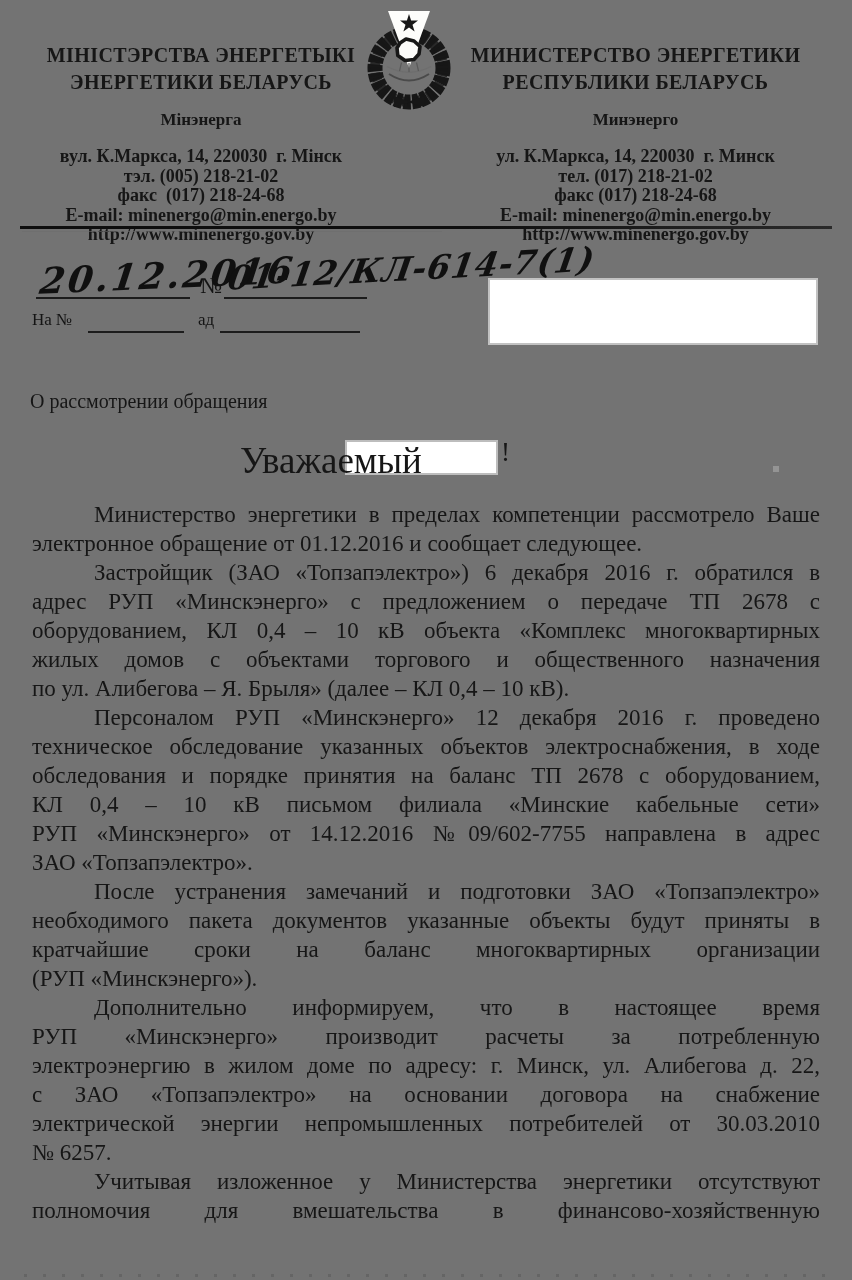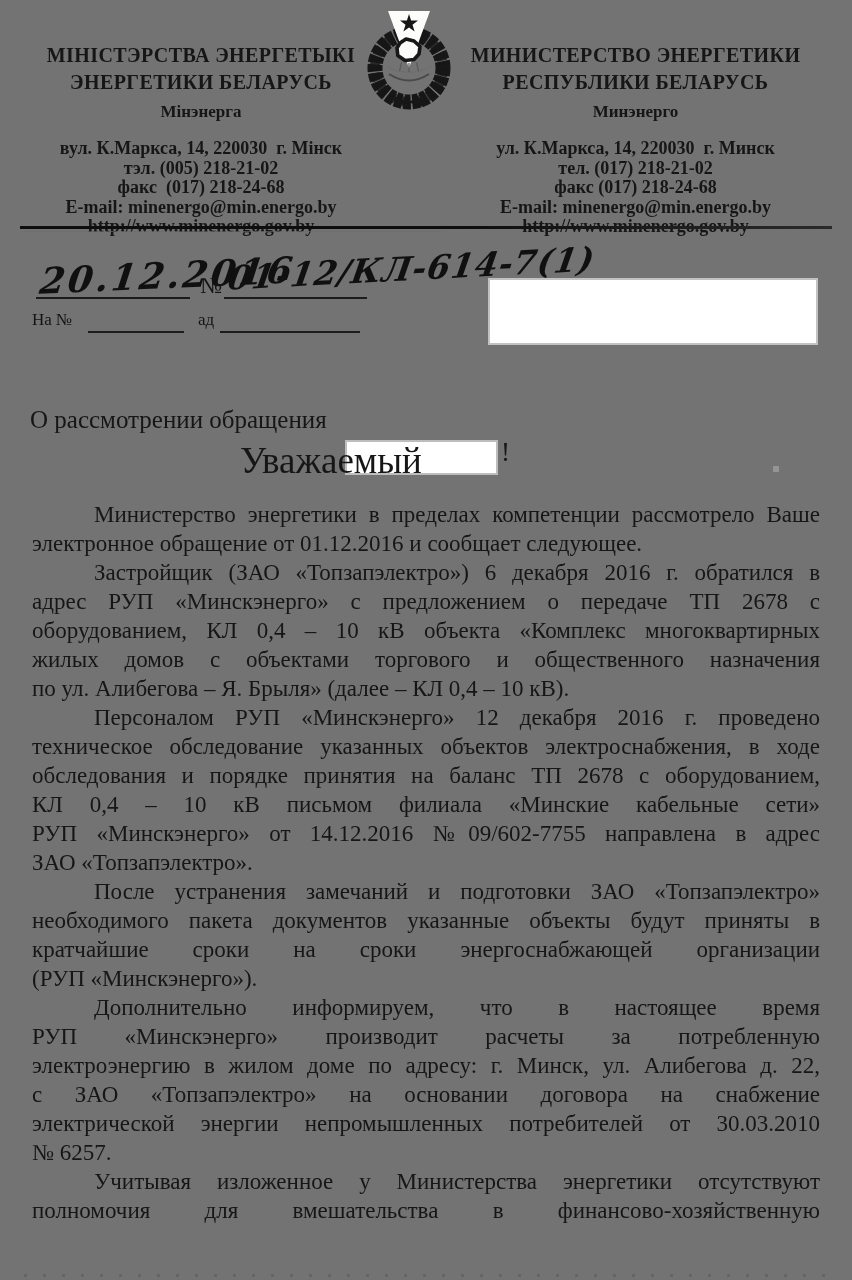--- a/index.html
+++ b/index.html
@@ -12,21 +12,21 @@
     font-family: "Liberation Serif", serif;
     color: #161616;
     overflow: hidden;
   }
 
   
   .lh-col { position: absolute; top: 42px; text-align: center; font-weight: 700; }
   .lh-left  { left: 36px;  width: 330px; }
   .lh-right { left: 468px; width: 335px; }
   .org-name { font-size: 20px; line-height: 27px; letter-spacing: .4px; }
-  .short-name { font-size: 17px; line-height: 22px; margin-top: 5px; }
+  .short-name { font-size: 17px; line-height: 22px; margin-top: 13px; }
   .contact { font-size: 18px; line-height: 19.5px; margin-top: 16px; }
   .contact div { white-space: pre; }
 
   .emblem { position: absolute; left: 359px; top: 11px; width: 100px; height: 104px; }
 
   .lh-divider {
     position: absolute; left: 20px; top: 226px; width: 812px; height: 3px;
     background: linear-gradient(90deg, #0e0e0e 0 55%, #2a2a2a 100%);
   }
   .lh-divider-2 {
@@ -51,21 +51,21 @@
   .u1 { left: 36px;  top: 297px; width: 154px; }
   .u2 { left: 224px; top: 297px; width: 143px; }
   .u3 { left: 88px;  top: 331px; width: 96px; }
   .u4 { left: 220px; top: 331px; width: 140px; }
 
   .redact-box { position: absolute; background: #ffffff; border: 2px solid #c2c2c2; }
   .box-stamp { left: 488px; top: 278px; width: 330px; height: 67px; }
   .box-name  { left: 345px; top: 440px; width: 153px; height: 35px; border-color: #bdbdbd; }
 
   
-  .subject { position: absolute; left: 30px; top: 390px; font-size: 25px; margin-top: 16px; }
+  .subject { position: absolute; left: 30px; top: 390px; font-size: 20px; }
   .salutation { position: absolute; left: 240px; top: 439px; font-size: 37px; }
   .salut-bang { position: absolute; left: 501px; top: 437px; font-size: 27px; }
 
   
   .letter-body { position: absolute; left: 32px; top: 500px; width: 788px; }
   .body-line {
     height: 29px; line-height: 29px; font-size: 23px;
     text-align: justify; text-align-last: justify;
     overflow: hidden;
   }
@@ -154,21 +154,21 @@
       <div class="body-line">жилых домов с объектами торгового и общественного назначения</div>
       <div class="body-line last">по ул. Алибегова – Я. Брыля» (далее – КЛ 0,4 – 10 кВ).</div>
       <div class="body-line first">Персоналом РУП «Минскэнерго» 12 декабря 2016 г. проведено</div>
       <div class="body-line">техническое обследование указанных объектов электроснабжения, в ходе</div>
       <div class="body-line">обследования и порядке принятия на баланс ТП 2678 с оборудованием,</div>
       <div class="body-line">КЛ 0,4 – 10 кВ письмом филиала «Минские кабельные сети»</div>
       <div class="body-line">РУП «Минскэнерго» от 14.12.2016 №09/602-7755 направлена в адрес</div>
       <div class="body-line last">ЗАО «Топзапэлектро».</div>
       <div class="body-line first">После устранения замечаний и подготовки ЗАО «Топзапэлектро»</div>
       <div class="body-line">необходимого пакета документов указанные объекты будут приняты в</div>
-      <div class="body-line">кратчайшие сроки на сроки энергоснабжающей организации</div>
+      <div class="body-line">кратчайшие сроки на баланс многоквартирных организации</div>
       <div class="body-line last">(РУП «Минскэнерго»).</div>
       <div class="body-line first">Дополнительно информируем, что в настоящее время</div>
       <div class="body-line">РУП «Минскэнерго» производит расчеты за потребленную</div>
       <div class="body-line">электроэнергию в жилом доме по адресу: г. Минск, ул. Алибегова д. 22,</div>
       <div class="body-line">с ЗАО «Топзапэлектро» на основании договора на снабжение</div>
       <div class="body-line">электрической энергии непромышленных потребителей от 30.03.2010</div>
       <div class="body-line last">№ 6257.</div>
       <div class="body-line first">Учитывая изложенное у Министерства энергетики отсутствуют</div>
       <div class="body-line">полномочия для вмешательства в финансово-хозяйственную</div>
     </div>

